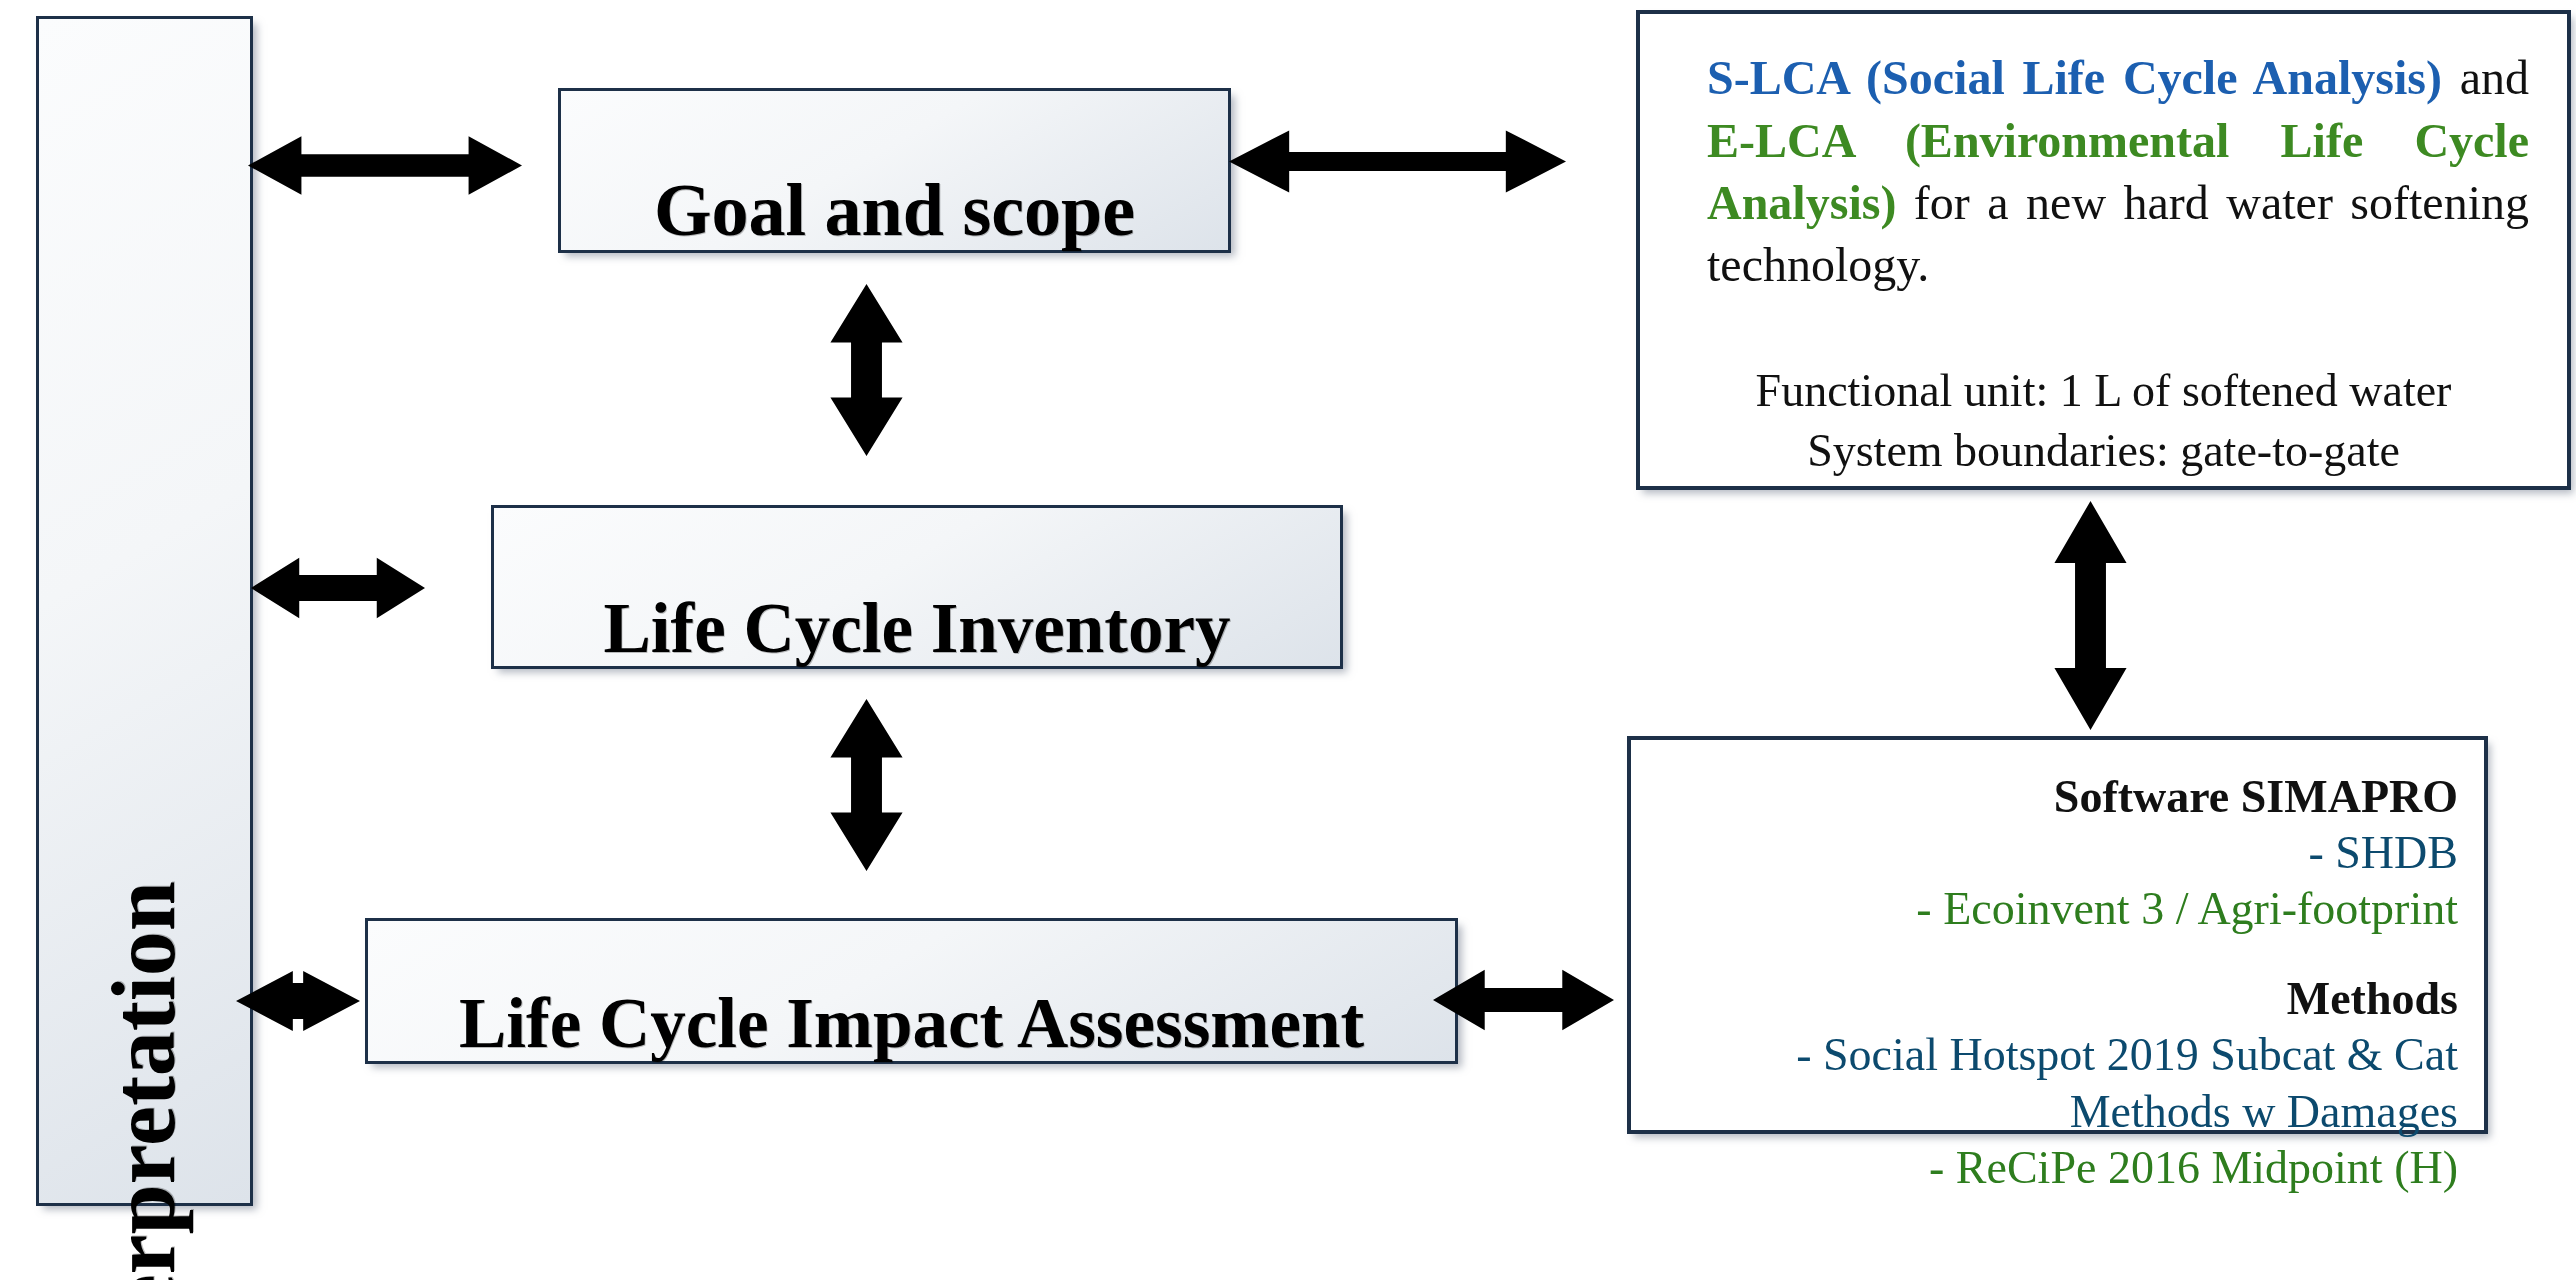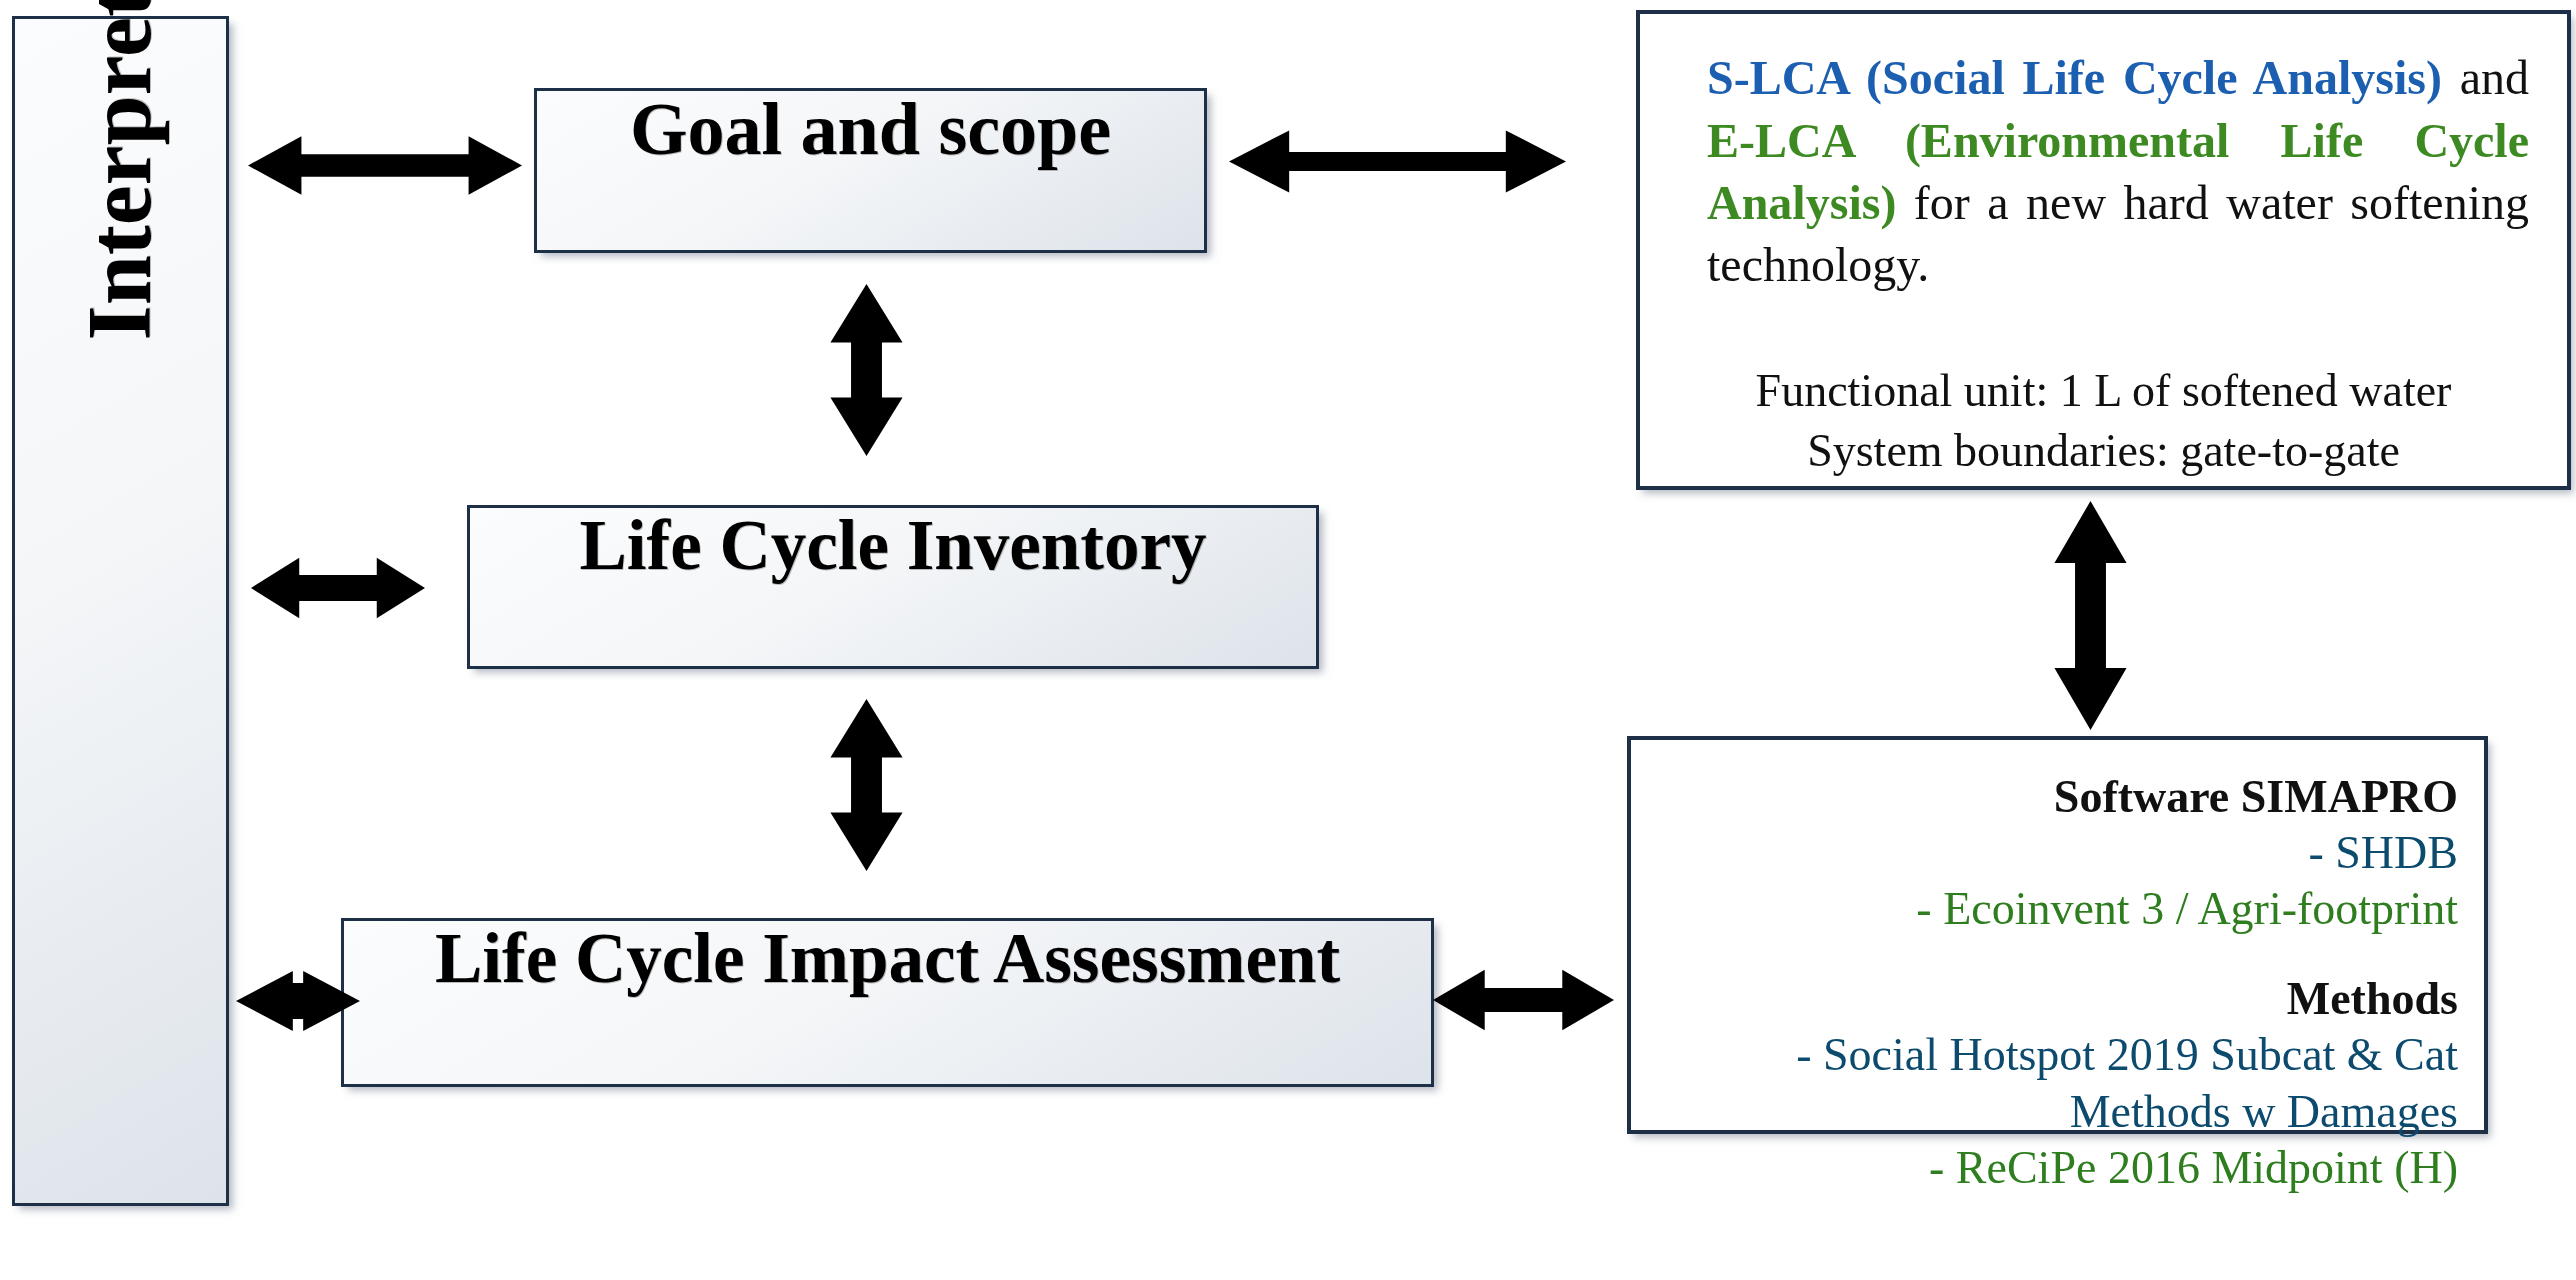--- a/index.html
+++ b/index.html
@@ -19,22 +19,23 @@
   
   .box {
     position: absolute;
     box-sizing: border-box;
     border: 3.4px solid #1d3048;
     box-shadow: 5.2px 6px 7.7px -1.7px rgba(120,130,145,0.55);
   }
   .box.stage {
     background: linear-gradient(150deg, #fbfcfd 0%, #f4f6f8 45%, #dde3ea 100%);
     display: flex;
-    align-items: flex-start;
+    align-items: flex-end;
     justify-content: center;
+    margin-left: 24px;
   }
   .box.plain {
     background: #ffffff;
     border-width: 4.3px;
   }
 
   .stage-label {
     font-weight: bold;
     color: #000000;
     line-height: 1.05;
@@ -68,21 +69,21 @@
     top: 505px;
     width: 852px;
     height: 164px;
   }
   #lci .stage-label { font-size: 71px; }
 
   #lcia {
     left: 341px;
     top: 918px;
     width: 1093px;
-    height: 169px;
+    height: 146px;
   }
   #lcia .stage-label { font-size: 71px; }
 
   
   #scope-info {
     left: 1636px;
     top: 10.3px;
     width: 935px;
     height: 480px;
     padding: 33px 38px 17px 38px;

